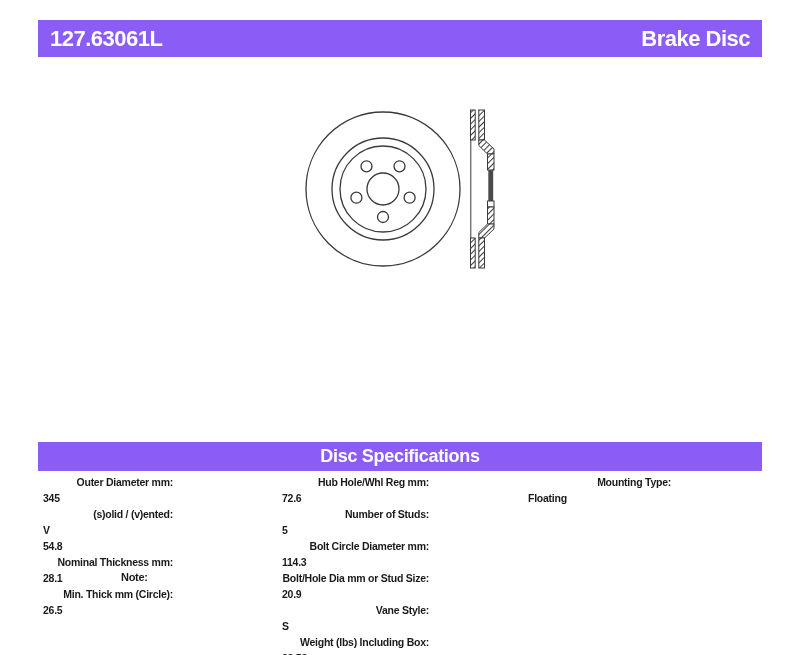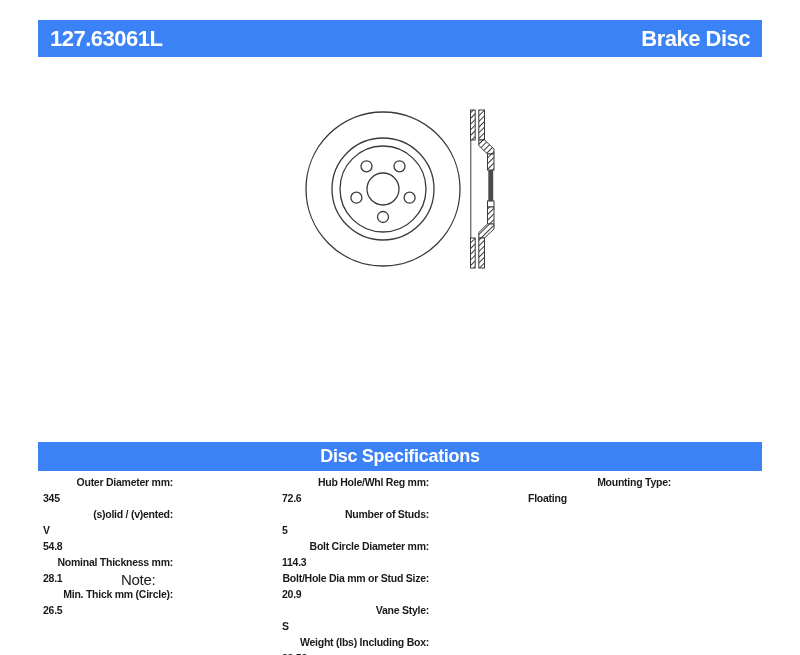--- a/index.html
+++ b/index.html
@@ -2,21 +2,21 @@
 <html><head>
 <meta charset="utf-8">
 <style>
   html,body{margin:0;padding:0;background:#fff;}
   body{
     position:relative;width:800px;height:655px;overflow:hidden;
     font-family:"Liberation Sans","DejaVu Sans",sans-serif;
     color:#1a1a1a;
   }
   .bar{
-    position:absolute;left:38px;width:724px;background:#3b82f6;color:#fff;
+    position:absolute;left:38px;width:724px;background:#8b5cf6;color:#fff;
     display:flex;align-items:center;box-sizing:border-box;
   }
   .header-bar{top:20px;height:37px;justify-content:space-between;padding:0 12px;}
   .header-bar .txt{font-size:22px;font-weight:700;letter-spacing:-0.5px;}
   .spec-bar{top:442px;height:29px;justify-content:center;}
   .spec-bar .txt{font-size:18px;font-weight:700;letter-spacing:-0.3px;}
   .drawing{position:absolute;left:285px;top:93px;width:230px;height:195px;}
   .specs{
     position:absolute;left:38px;top:474px;width:724px;display:flex;
     font-size:10.5px;font-weight:700;letter-spacing:-0.25px;line-height:16px;
@@ -26,21 +26,21 @@
   .col2{width:246px;}
   .col3{width:239px;}
   .spec-row{display:flex;white-space:nowrap;flex-direction:column;}
   .spec-label{text-align:right;flex:none;}
   .col1 .spec-label{width:135px;}
   .col2 .spec-label{width:152px;}
   .col3 .spec-label{width:148px;}
   .spec-value{padding-left:5px;text-align:left;}
   .note{
     position:absolute;left:95px;top:571px;
-    font-size:15px;font-weight:400;letter-spacing:-0.3px;padding-left:26px;
+    font-size:11px;font-weight:700;letter-spacing:-0.3px;padding-left:26px;
   }
 </style>
 </head>
 <body>
 
 <div class="bar header-bar">
   <span class="txt">127.63061L</span>
   <span class="txt">Brake Disc</span>
 </div>
 

